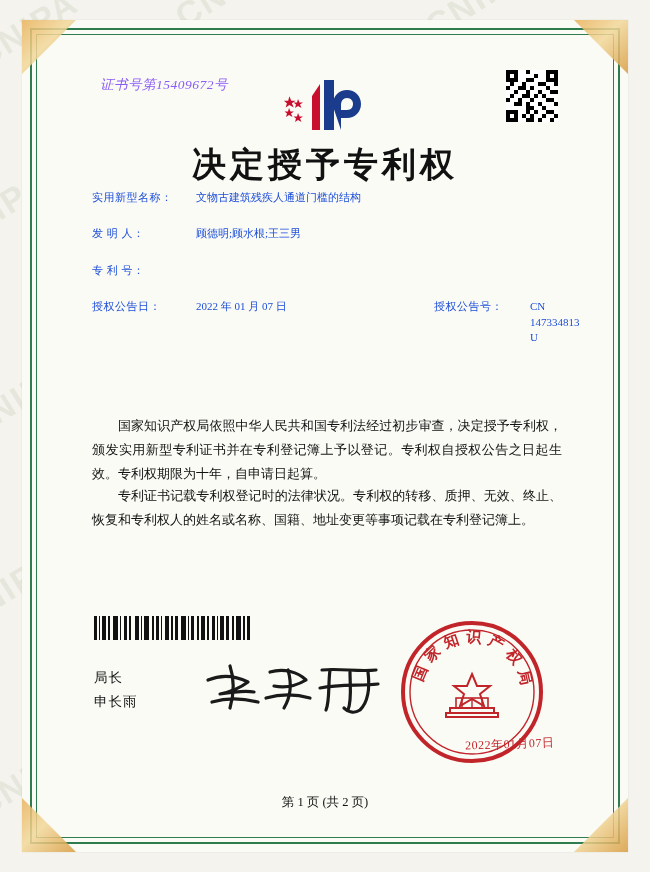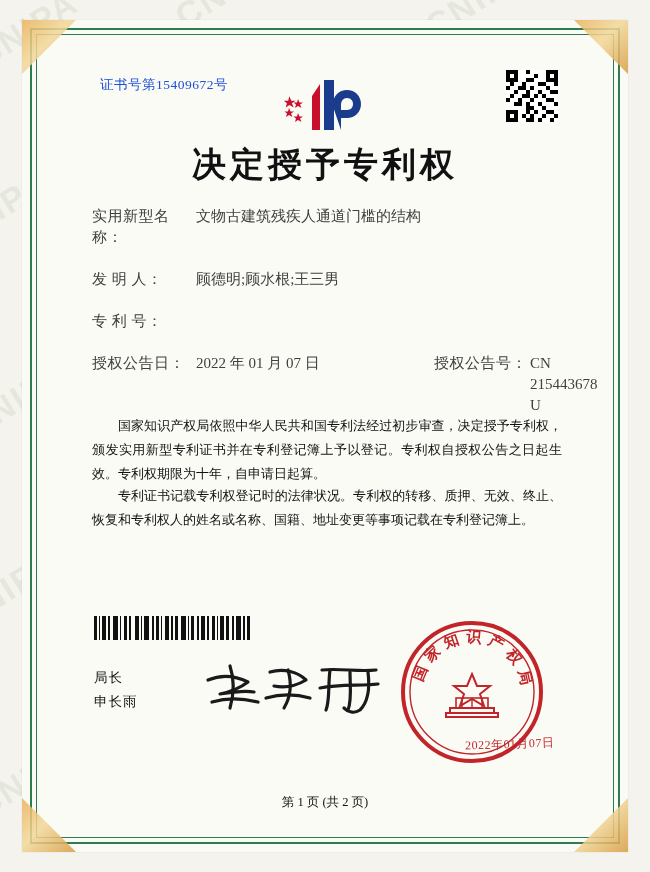--- a/index.html
+++ b/index.html
@@ -60,21 +60,21 @@
   .corner.bl{left:0;bottom:0;clip-path:polygon(0 0,0 100%,100% 100%);}
   .corner.br{right:0;bottom:0;clip-path:polygon(100% 0,100% 100%,0 100%);}
 
   .content{
     position:absolute;
     left:26px;top:26px;right:26px;bottom:26px;
     z-index:3;
   }
   .cert-no{
     position:absolute;left:52px;top:30px;
-    font-size:13.5px;color:#1d4ed8;letter-spacing:.5px;
+    font-size:13.5px;color:#8b5cf6;letter-spacing:.5px;font-style:italic;
   }
   
   .qr{
     position:absolute;right:44px;top:24px;
     width:52px;height:52px;
     background:#fff;
     display:grid;
     grid-template-columns:repeat(13,1fr);
     grid-template-rows:repeat(13,1fr);
   }
@@ -88,22 +88,22 @@
   .title{
     position:absolute;top:96px;left:0;right:0;
     text-align:center;
     font-size:34px;
     font-weight:bold;
     letter-spacing:4px;
     color:#111;
     font-family:"DejaVu Serif","Liberation Serif",serif;
   }
   .fields{
-    position:absolute;left:44px;right:40px;top:160px;
-    font-size:15px;color:#404040;
+    position:absolute;left:44px;right:40px;top:144px;
+    font-size:11px;color:#1d4ed8;
   }
   .row{
     display:flex;
     align-items:flex-start;
     margin-bottom:21px;
     line-height:1.4;
   }
   .lbl{
     width:104px;
     flex:0 0 104px;
@@ -265,21 +265,21 @@
         <div class="lbl">发  明  人：</div>
         <div class="val">顾德明;顾水根;王三男</div>
       </div>
       <div class="row">
         <div class="lbl">专  利  号：</div>
       </div>
       <div class="row double">
         <div class="lbl">授权公告日：</div>
         <div class="val">2022 年 01 月 07 日</div>
         <div class="lbl2">授权公告号：</div>
-        <div class="val2">CN 215443678 U</div>
+        <div class="val2">CN 147334813 U</div>
       </div>
     </div>
 
     <div class="para p2">专利证书记载专利权登记时的法律状况。专利权的转移、质押、无效、终止、恢复和专利权人的姓名或名称、国籍、地址变更等事项记载在专利登记簿上。</div>
     <div class="para p1">国家知识产权局依照中华人民共和国专利法经过初步审查，决定授予专利权，颁发实用新型专利证书并在专利登记簿上予以登记。专利权自授权公告之日起生效。专利权期限为十年，自申请日起算。</div>
 
     <div class="barcode">
       <b style="width:3px"></b>
         <b style="width:2px;background:transparent"></b>
       <b style="width:1px"></b>

